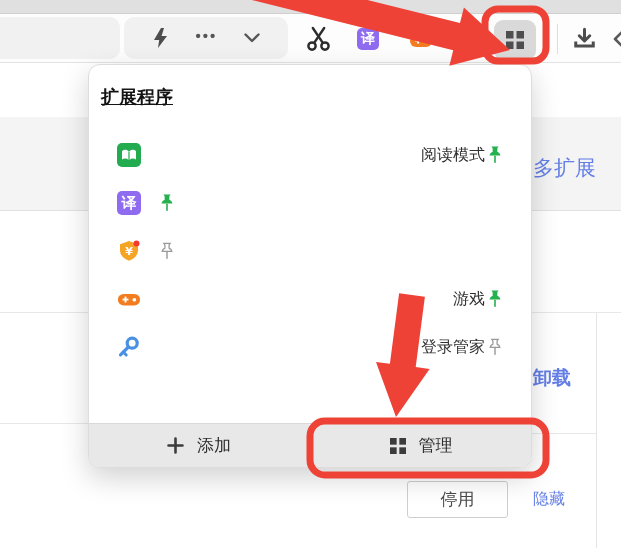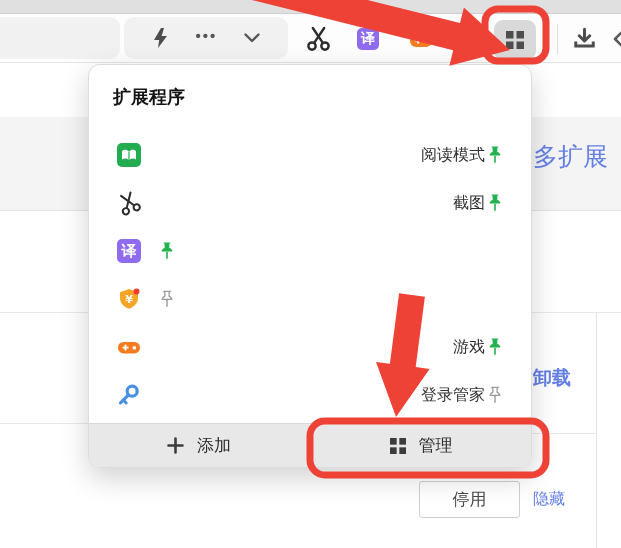--- a/index.html
+++ b/index.html
@@ -21,26 +21,26 @@
   .dots{font-size:15px;letter-spacing:2px;color:#565656;font-weight:bold;padding-bottom:6px;}
   .ext-btn{position:absolute;left:494px;top:6px;width:42px;height:40px;background:#d9d9d9;border-radius:9px;display:flex;align-items:center;justify-content:center;}
   .tb-sep{position:absolute;left:557px;top:10px;width:1px;height:30px;background:#dedede;}
   .badge-square{width:22px;height:22px;border-radius:5px;color:#fff;display:flex;align-items:center;justify-content:center;font-size:14px;font-weight:bold;}
 
   
   .gray-band{left:0;top:117px;width:621px;height:93px;background:#f4f4f4;border-bottom:1px solid #e2e2e2;}
   .hline{position:absolute;height:1px;background:#e8e8e8;}
   .vline{position:absolute;width:1px;background:#e4e4e4;}
   .blue-link{color:#637ee6;position:absolute;}
-  .disable-btn{left:407px;top:481px;width:101px;height:37px;background:#ffffff;border:1px solid #cfcfcf;border-radius:3px;display:flex;align-items:center;justify-content:center;font-size:17px;color:#4a4a4a;box-sizing:border-box;margin-left:12px;}
+  .disable-btn{left:407px;top:481px;width:101px;height:37px;background:#ffffff;border:1px solid #cfcfcf;border-radius:3px;display:flex;align-items:center;justify-content:center;font-size:17px;color:#4a4a4a;box-sizing:border-box;}
 
   
   .panel{left:88px;top:64px;width:444px;height:404px;background:#ffffff;border:1px solid #dcdcdc;
     border-radius:12px;box-shadow:0 10px 28px rgba(0,0,0,.18);box-sizing:border-box;z-index:5;}
-  .panel-title{position:absolute;left:24px;top:20px;font-size:18px;font-weight:bold;color:#141414;}
+  .panel-title{position:absolute;left:12px;top:20px;font-size:18px;font-weight:bold;color:#141414;text-decoration:underline;}
   .rows{position:absolute;left:0;top:66px;width:100%;text-align:right;}
   .row{height:48px;display:flex;align-items:center;padding:0 26px 0 28px;box-sizing:border-box;}
   .row .app-icon{width:24px;height:24px;margin-right:16px;display:flex;align-items:center;justify-content:center;flex:0 0 auto;}
   .row .label{font-size:16px;color:#303030;flex:1 1 auto;}
   .row .pin{width:20px;height:22px;display:flex;align-items:center;justify-content:center;flex:0 0 auto;}
   .panel-footer{position:absolute;left:0;bottom:0;width:100%;height:43px;display:flex;border-top:1px solid #d9d9d9;border-radius:0 0 11px 11px;overflow:hidden;}
   .footer-cell{flex:1;background:#e8e8e9;display:flex;align-items:center;justify-content:center;gap:13px;font-size:17px;color:#2e2e2e;}
   .footer-cell.left{border-right:2px solid #f8f8f8;}
 
   
@@ -48,21 +48,21 @@
 </style>
 </head>
 <body>
 
 <div class="abs gray-band"></div>
 <div class="hline" style="left:0;top:312px;width:621px;"></div>
 <div class="hline" style="left:0;top:423px;width:88px;"></div>
 <div class="hline" style="left:532px;top:433px;width:64px;"></div>
 <div class="vline" style="left:596px;top:313px;height:235px;"></div>
 
-<span class="blue-link" style="left:533px;top:140px;font-size:25px;">多扩展</span>
+<span class="blue-link" style="left:533px;top:154px;font-size:21px;">多扩展</span>
 <span class="blue-link" style="left:533px;top:365px;font-size:19px;font-weight:bold;">卸载</span>
 <div class="abs disable-btn">
     <span>停用</span>
   </div>
 <span class="blue-link" style="left:533px;top:489px;font-size:16px;">隐藏</span>
 
 <div class="abs top-strip"></div>
 <div class="abs toolbar">
   <div class="addr-seg seg-left"></div>
   <div class="addr-seg seg-controls">
@@ -152,37 +152,20 @@
       </span>
       <span class="label">阅读模式</span>
       <span class="pin">
         <svg width="18" height="22" viewBox="0 0 20 22">
           <path d="M6,1.5 h8 l-1.4,2 v4 c2,0.9 3.2,2.2 3.4,4 h-12 c0.2,-1.8 1.4,-3.1 3.4,-4 v-4 Z" fill="#25b14e"></path>
           <rect x="9.1" y="11.5" width="1.8" height="8.5" rx="0.9" fill="#25b14e"></rect>
         </svg>
       </span>
     </div>
 
-    <div class="row">
-      <span class="app-icon" style="transform:rotate(-20deg);">
-        <svg width="24" height="24" viewBox="0 0 20 20">
-          <line x1="6.8" y1="13.2" x2="14.2" y2="2.2" stroke="#2d2d2d" stroke-width="1.7" stroke-linecap="round"></line>
-          <line x1="13.2" y1="13.2" x2="5.8" y2="2.2" stroke="#2d2d2d" stroke-width="1.7" stroke-linecap="round"></line>
-          <circle cx="5.2" cy="15.6" r="2.6" fill="none" stroke="#2d2d2d" stroke-width="1.7"></circle>
-          <circle cx="14.8" cy="15.6" r="2.6" fill="none" stroke="#2d2d2d" stroke-width="1.7"></circle>
-        </svg>
-      </span>
-      <span class="label">截图</span>
-      <span class="pin">
-        <svg width="18" height="22" viewBox="0 0 20 22">
-          <path d="M6,1.5 h8 l-1.4,2 v4 c2,0.9 3.2,2.2 3.4,4 h-12 c0.2,-1.8 1.4,-3.1 3.4,-4 v-4 Z" fill="#25b14e"></path>
-          <rect x="9.1" y="11.5" width="1.8" height="8.5" rx="0.9" fill="#25b14e"></rect>
-        </svg>
-      </span>
-    </div>
 
     <div class="row">
       <span class="app-icon">
         <span class="badge-square" style="width:24px;height:24px;background:#8f6bf0;font-size:15px;">译</span>
       </span>
       <span class="pin">
         <svg width="18" height="22" viewBox="0 0 20 22">
           <path d="M6,1.5 h8 l-1.4,2 v4 c2,0.9 3.2,2.2 3.4,4 h-12 c0.2,-1.8 1.4,-3.1 3.4,-4 v-4 Z" fill="#25b14e"></path>
           <rect x="9.1" y="11.5" width="1.8" height="8.5" rx="0.9" fill="#25b14e"></rect>
         </svg>

